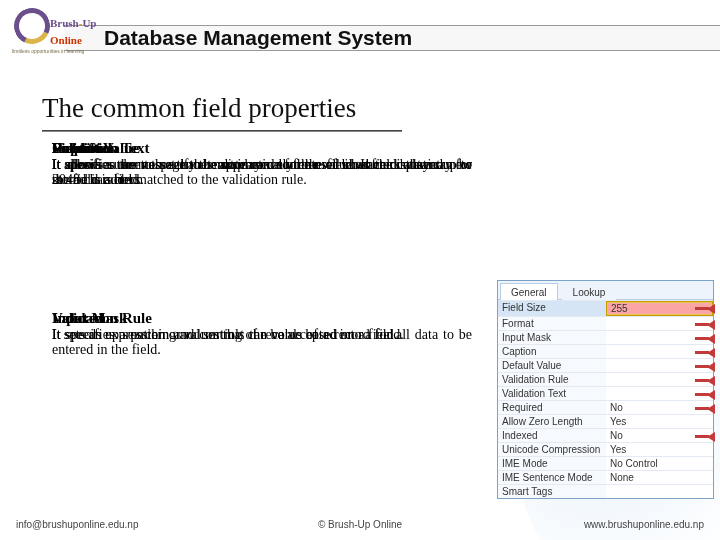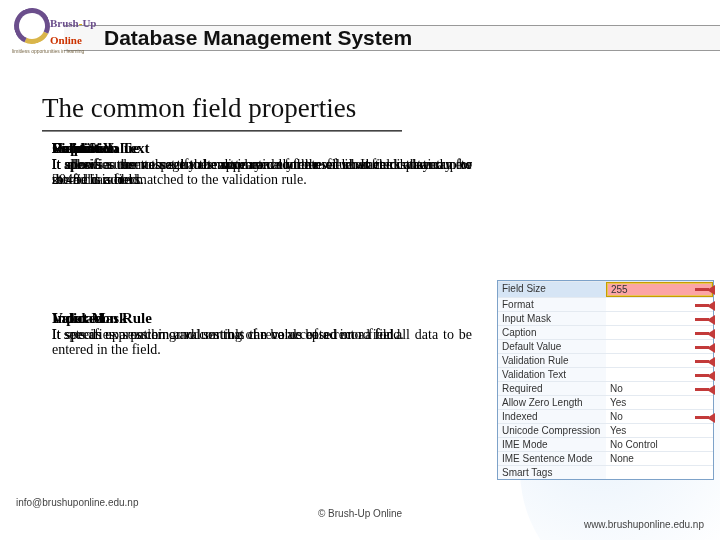--- a/index.html
+++ b/index.html
@@ -205,21 +205,20 @@
     position: absolute;
     bottom: 10px;
     left: 0;
     width: 720px;
     display: flex;
     justify-content: space-between;
     padding: 0 16px;
     font-size: 10px;
     color: #444;
     font-family: Verdana, Arial, sans-serif;
-    flex-direction: column;
   }
   .footer .c { text-align:center; flex:1;}
   .footer .l { text-align:left; flex:1;}
   .footer .r { text-align:right; flex:1;}
   .bg-accent {
     position: absolute;
     right: -60px;
     bottom: -60px;
     width: 260px;
     height: 260px;
@@ -292,20 +291,24 @@
           <div class="lb">It sets an expression or values that can be accepted into a field.</div>
         </div>
         <div class="layer">
           <div class="lh">Indexed</div>
           <div class="lb">It speeds up searching and sorting of records based on a field.</div>
         </div>
       </div>
   </div>
 
   <div class="panel">
+    <div class="tabs">
+      <div class="tab">General</div>
+      <div class="tab inactive">Lookup</div>
+    </div>
     <div class="rows" id="panel-rows">
         <div class="prow active">
           <div class="pkey">Field Size</div>
           <div class="pval">255</div>
           <div class="arrow"></div>
         </div>
         <div class="prow">
           <div class="pkey">Format</div>
           <div class="pval"></div>
           <div class="arrow"></div>

